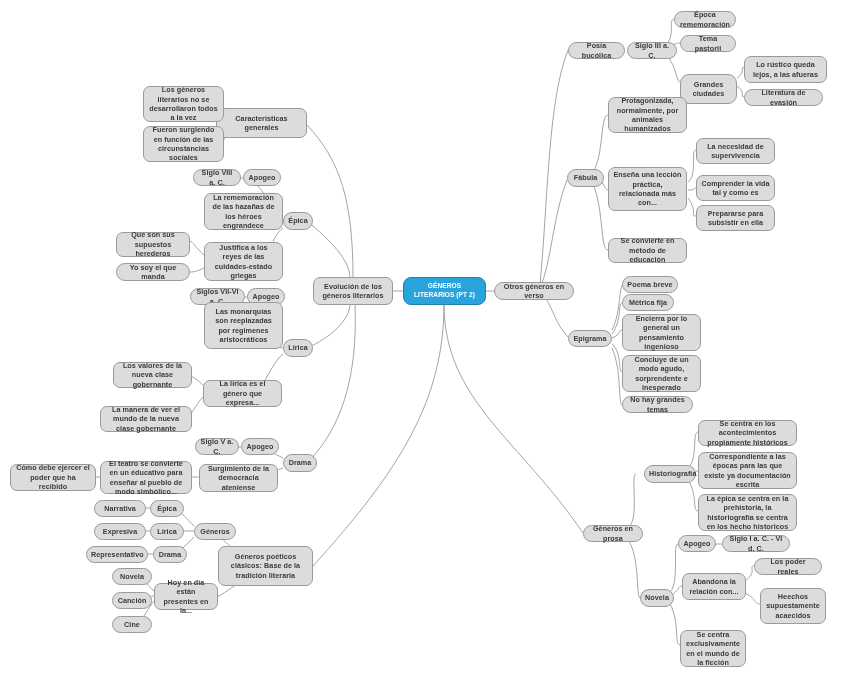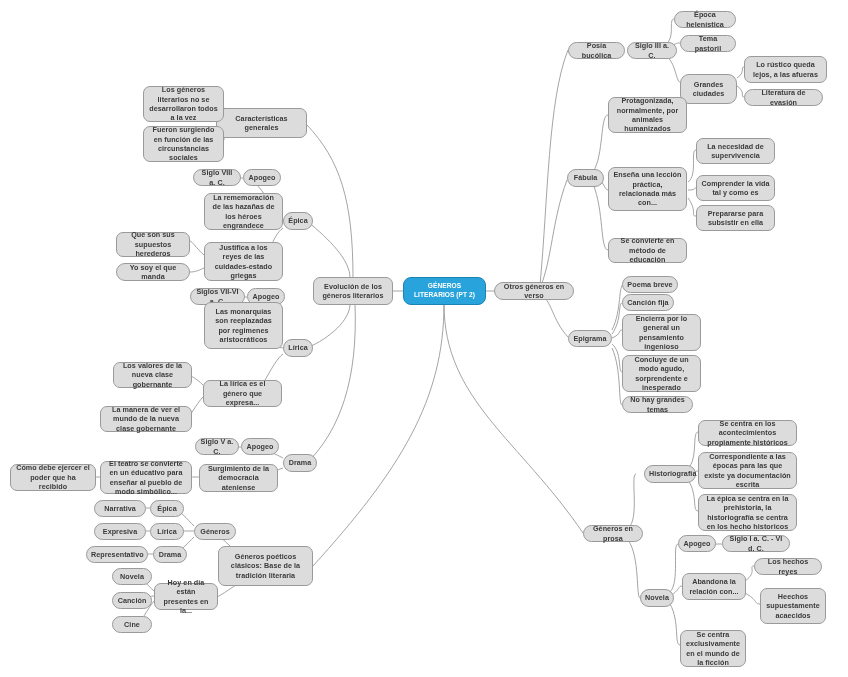--- a/index.html
+++ b/index.html
@@ -296,21 +296,21 @@
     <span>Cine</span>
   </div>
 
   <div class="node pill" style="left:568px; top:42px; width:57px; height:17px;text-align:center;">
     <span>Posía bucólica</span>
   </div>
   <div class="node pill" style="left:627px; top:42px; width:50px; height:17px;">
     <span>Siglo III a. C.</span>
   </div>
   <div class="node pill" style="left:674px; top:11px; width:62px; height:17px;">
-    <span>Época helenística</span>
+    <span>Época rememoración</span>
   </div>
   <div class="node pill" style="left:680px; top:35px; width:56px; height:17px;">
     <span>Tema pastoril</span>
   </div>
   <div class="node pill" style="left:680px; top:74px; width:57px; height:30px;">
     <span>Grandes ciudades</span>
   </div>
   <div class="node" style="left:744px; top:56px; width:83px; height:27px;">
     <span>Lo rústico queda lejos, a las afueras</span>
   </div>
@@ -340,21 +340,21 @@
     <span>Se convierte en método de educación</span>
   </div>
 
   <div class="node pill" style="left:568px; top:330px; width:44px; height:17px;">
     <span>Epigrama</span>
   </div>
   <div class="node pill" style="left:622px; top:276px; width:56px; height:17px;">
     <span>Poema breve</span>
   </div>
   <div class="node pill" style="left:622px; top:294px; width:52px; height:17px;">
-    <span>Canción fija</span>
+    <span>Métrica fija</span>
   </div>
   <div class="node" style="left:622px; top:314px; width:79px; height:37px;">
     <span>Encierra por lo general un pensamiento ingenioso</span>
   </div>
   <div class="node" style="left:622px; top:355px; width:79px; height:37px;">
     <span>Concluye de un modo agudo, sorprendente e inesperado</span>
   </div>
   <div class="node pill" style="left:622px; top:396px; width:71px; height:17px;">
     <span>No hay grandes temas</span>
   </div>
@@ -378,21 +378,21 @@
   <div class="node pill" style="left:678px; top:535px; width:38px; height:17px;">
     <span>Apogeo</span>
   </div>
   <div class="node pill" style="left:722px; top:535px; width:68px; height:17px;">
     <span>Siglo I a. C. - VI d. C.</span>
   </div>
   <div class="node" style="left:682px; top:573px; width:64px; height:27px;">
     <span>Abandona la relación con...</span>
   </div>
   <div class="node pill" style="left:754px; top:558px; width:68px; height:17px;">
-    <span>Los hechos reyes</span>
+    <span>Los poder reales</span>
   </div>
   <div class="node" style="left:760px; top:588px; width:66px; height:36px;justify-content:flex-end;">
     <span>Heechos supuestamente acaecidos</span>
   </div>
   <div class="node" style="left:680px; top:630px; width:66px; height:37px;">
     <span>Se centra exclusivamente en el mundo de la ficción</span>
   </div>
 
 </div>
 

